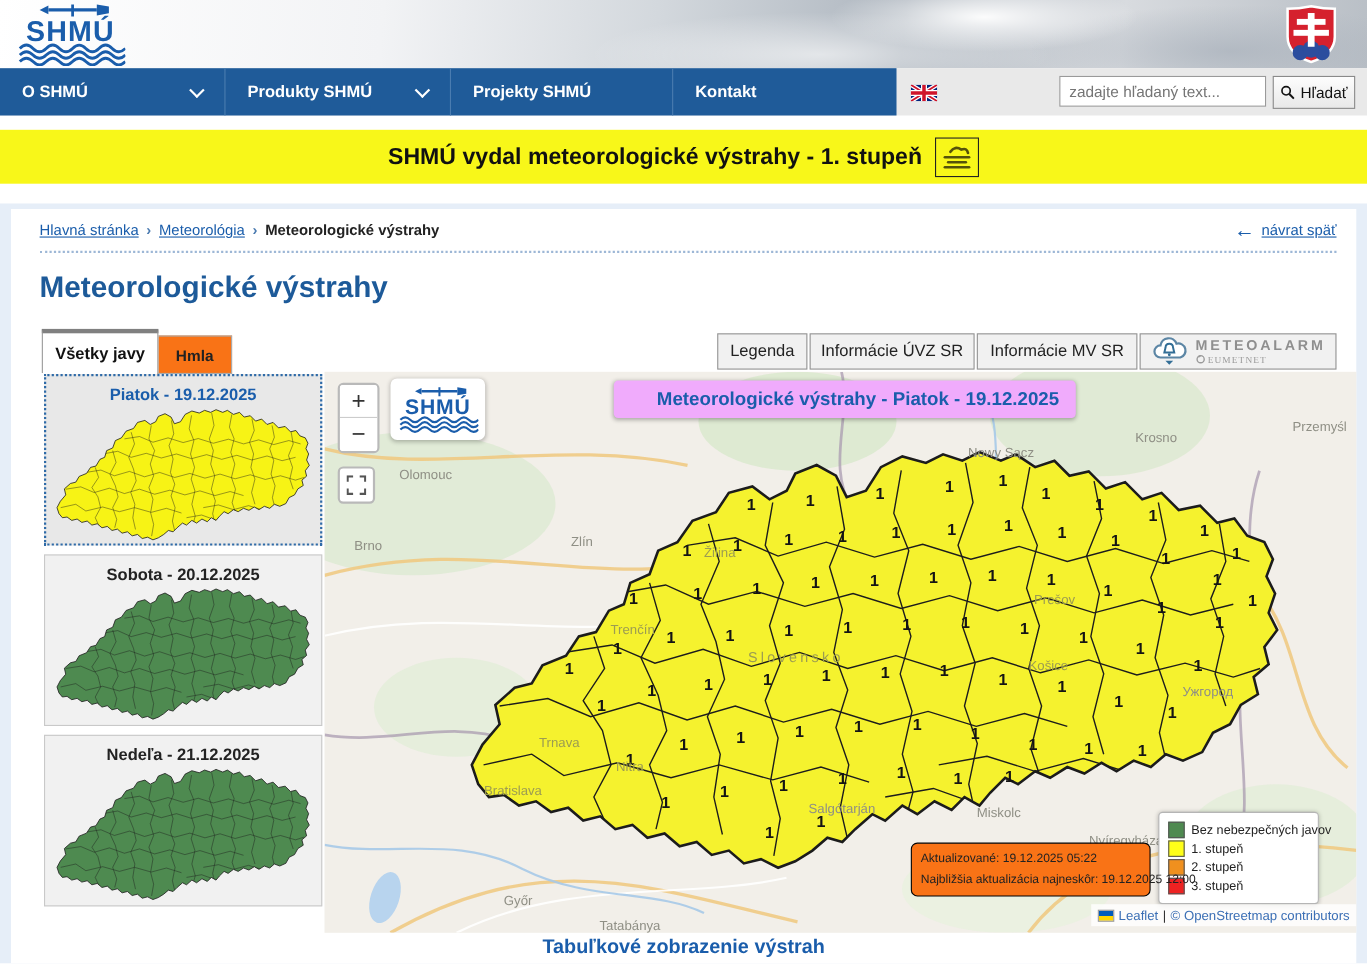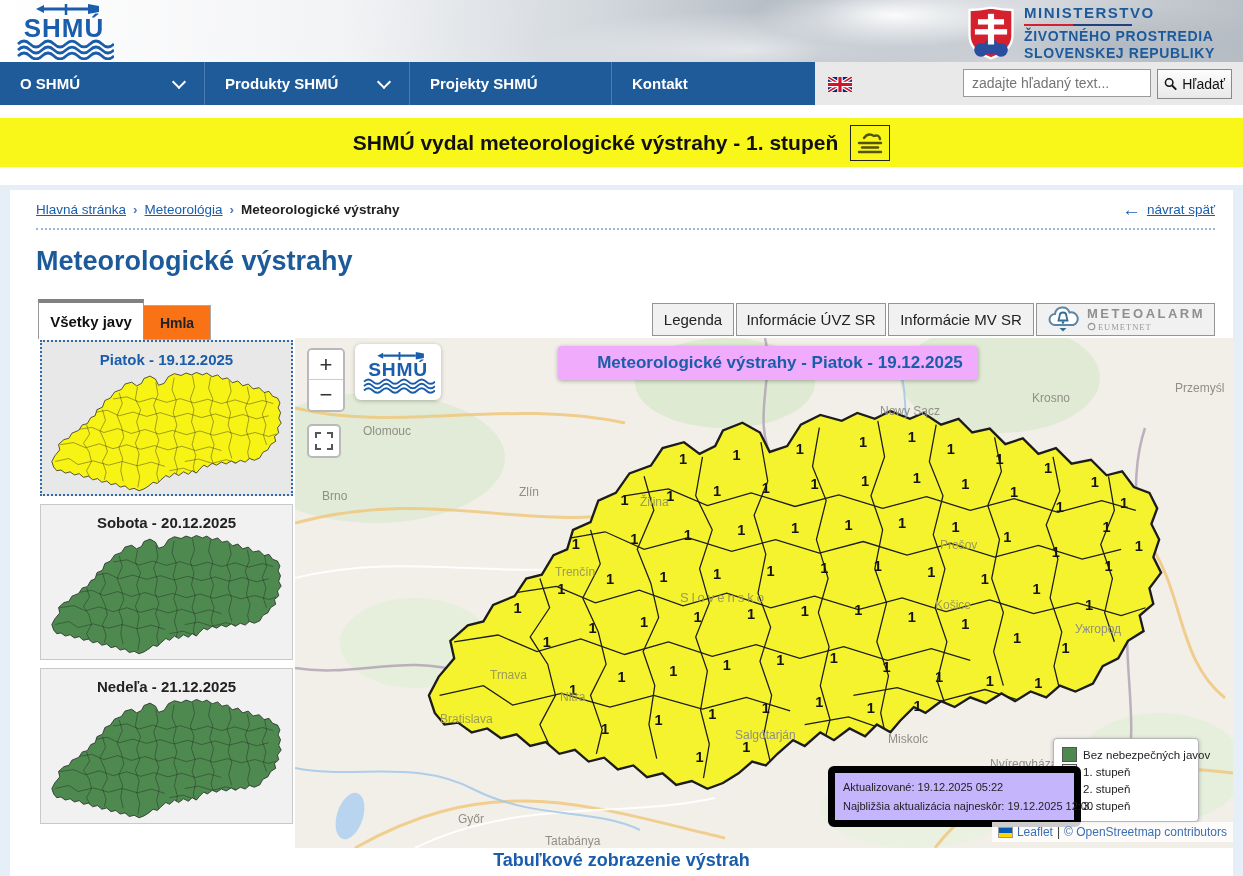--- a/index.html
+++ b/index.html
@@ -114,21 +114,21 @@
   .map-title-box{position:absolute;left:263px;top:8px;width:396px;height:34px;background:#f0abfc;border-radius:4px;
     box-shadow:0 1px 4px rgba(0,0,0,.3);z-index:7;display:flex;align-items:center;justify-content:center;
     color:#1a5dab;font-size:17px;font-weight:bold;padding-left:24px;}
 
   .map-legend{position:absolute;left:758px;top:400px;width:146px;background:#fff;border:1px solid #b5b5b5;
     border-radius:4px;box-shadow:0 1px 4px rgba(0,0,0,.25);z-index:8;padding:6px 8px;box-sizing:border-box;}
   .legend-row{display:flex;align-items:center;gap:6px;margin:2px 0;}
   .legend-swatch{width:13px;height:13px;border:1px solid #555;flex:0 0 13px;}
   .legend-label{font-size:11.5px;color:#222;white-space:nowrap;}
 
-  .update-box{position:absolute;left:533px;top:428px;width:253px;background:#c4b5fd;border:7px solid #000000;
+  .update-box{position:absolute;left:533px;top:428px;width:218px;background:#f97316;border:1px solid #000000;
     border-radius:6px;z-index:8;padding:5px 8px;box-sizing:border-box;}
   .update-line{font-size:11px;color:#222;line-height:1.7;white-space:nowrap;}
 
   .attribution{position:absolute;right:0;bottom:6px;height:20px;background:rgba(255,255,255,.8);
     display:flex;align-items:center;gap:4px;padding:0 6px;font-size:12px;color:#333;z-index:8;}
   .attr-link{color:#3b6fb5;cursor:pointer;}
   .ua-flag{width:13px;height:9px;display:inline-block;
     background:linear-gradient(#005bbb 0 50%,#ffd500 50% 100%);border:1px solid #999;}
 
   .footer-link{left:0;top:850px;width:1243px;text-align:center;color:#1a5dab;
@@ -186,26 +186,20 @@
   <div class="abs ministry">
     <svg width="46" height="54" viewBox="0 0 60 70">
       <path d="M30,2 C40,4 50,5 58,5 L58,38 C58,55 45,63 30,68 C15,63 2,55 2,38 L2,5 C10,5 20,4 30,2 Z" fill="#d5212e" stroke="#ffffff" stroke-width="3"></path>
       <circle cx="17" cy="57" r="9" fill="#2b4d9e"></circle>
       <circle cx="43" cy="57" r="9" fill="#2b4d9e"></circle>
       <circle cx="30" cy="53" r="10" fill="#2b4d9e"></circle>
       <rect x="26" y="10" width="8" height="40" fill="#ffffff"></rect>
       <rect x="13" y="17" width="34" height="7" fill="#ffffff"></rect>
       <rect x="9" y="30" width="42" height="7" fill="#ffffff"></rect>
     </svg>
-    <div class="ministry-text">
-      <span class="ministry-l1">MINISTERSTVO</span>
-      <span class="ministry-underline"></span>
-      <span class="ministry-l2">ŽIVOTNÉHO PROSTREDIA</span>
-      <span class="ministry-l3">SLOVENSKEJ REPUBLIKY</span>
-    </div>
   </div>
 </div>
 
 <div class="abs nav">
   <div class="nav-blue">
     <div class="nav-item" style="width:205px">
       <span>O SHMÚ</span>
       <span class="chev"></span>
     </div>
     <div class="nav-item" style="width:205px">

